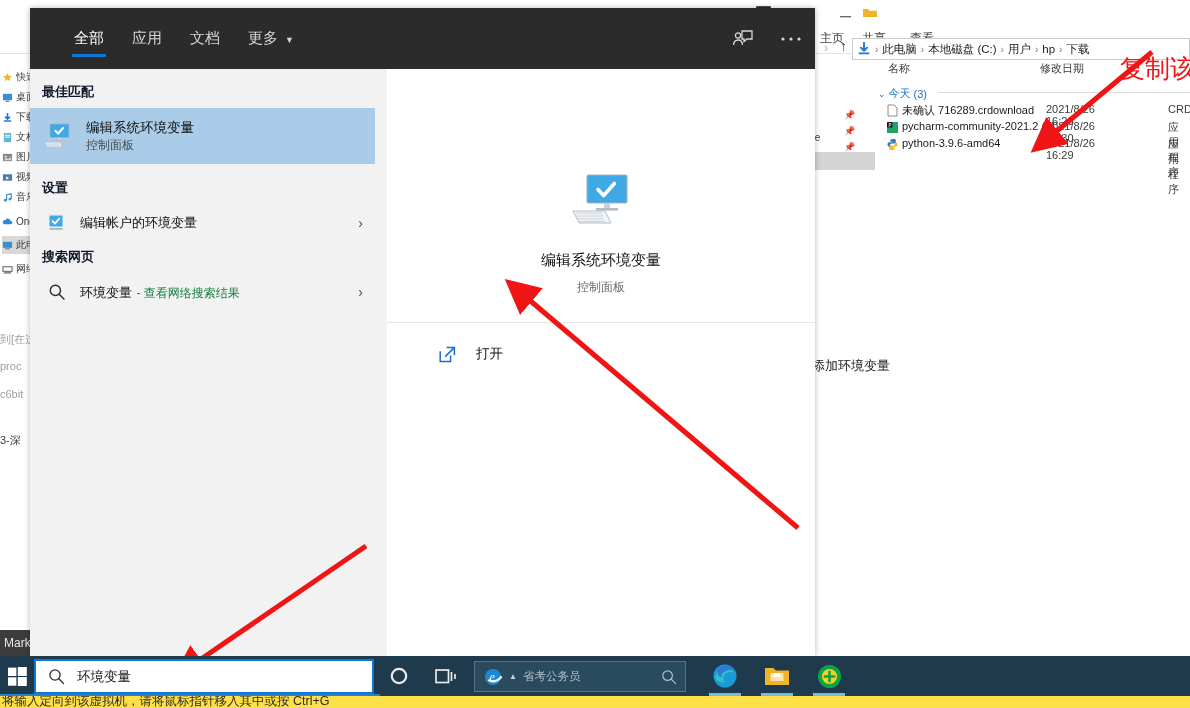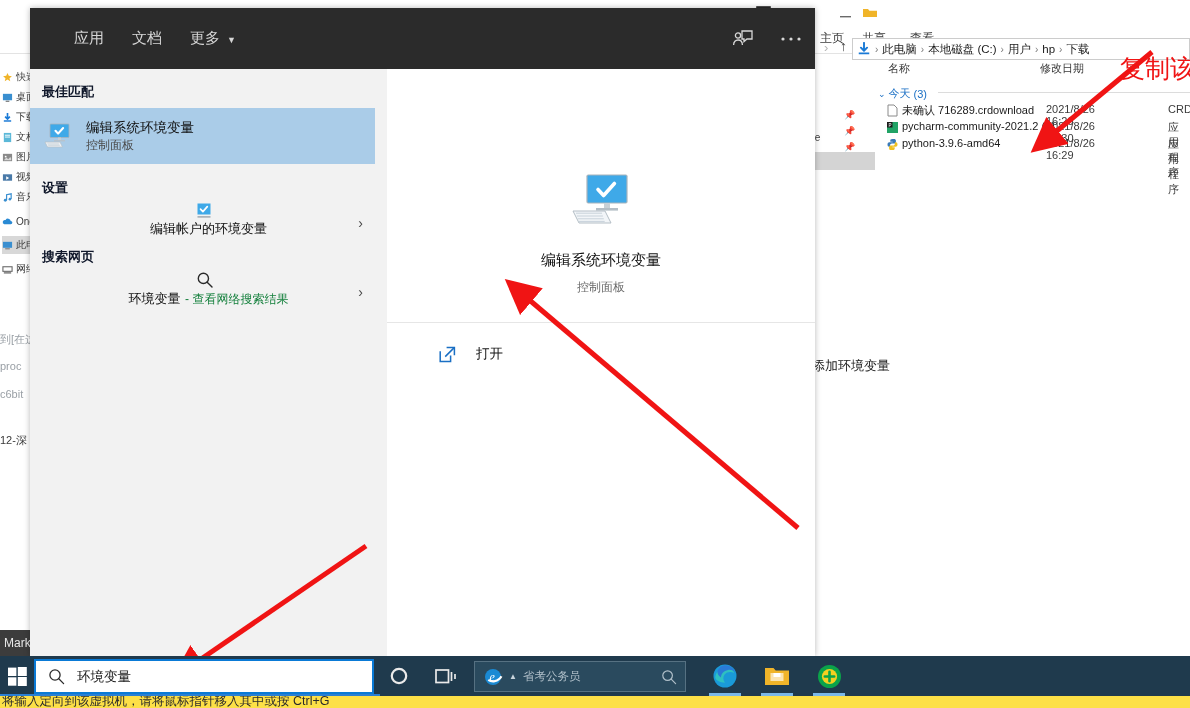--- a/index.html
+++ b/index.html
@@ -113,21 +113,21 @@
     position:absolute; left:0; width:345px; height:56px;
     display:flex; align-items:center; padding-left:12px;
   }
   .result-row.selected { background:#aacce8; }
   .result-ico { width:32px; height:32px; flex:none; margin-right:12px; }
   .result-txt { display:flex; flex-direction:column; justify-content:center; }
   .result-title { font-size:13.5px; color:#101010; line-height:18px; }
   .result-sub { font-size:12px; color:#4a4a4a; line-height:17px; }
   .row-chevron { position:absolute; right:12px; top:50%; transform:translateY(-50%); color:#4a4a4a; font-size:14px; }
 
-  .result-row.small { height:42px;flex-direction:column; }
+  .result-row.small { height:42px; }
   .result-row.small .result-ico { width:18px; height:18px; margin-right:14px; margin-left:6px; }
   .result-row.small .result-title { font-size:13px; }
 
   .web-query { font-size:13px; color:#101010; }
   .web-sub { font-size:12px; color:#15803d; }
 
   
   .pv-icon { position:absolute; left:50%; top:104px; transform:translateX(-50%); width:68px; height:60px; }
   .pv-title { position:absolute; left:0; top:182px; width:428px; text-align:center; font-size:15px; color:#101010; }
   .pv-sub { position:absolute; left:0; top:210px; width:428px; text-align:center; font-size:12px; color:#6a6a6a; }
@@ -353,30 +353,33 @@
     </div>
 
     <div class="pin-ico" style="left:844px; top:110px;">📌</div>
     <div class="pin-ico" style="left:844px; top:126px;">📌</div>
     <div class="pin-ico" style="left:844px; top:142px;">📌</div>
   </div>
 
   <div class="bg-code" style="left:0px; top:332px;">到[在这</div>
   <div class="bg-code" style="left:0px; top:360px;">proc</div>
   <div class="bg-code" style="left:0px; top:388px;">c6bit</div>
-  <div class="bg-code" style="left:0px; top:433px; color:#3a3a3a;">12-深</div>
+  <div class="bg-code" style="left:0px; top:433px; color:#3a3a3a;">3-深</div>
 
   <div class="bg-text-right" style="left:812px; top:357px;">添加环境变量</div>
 
   <div class="mark-tab">Markdo</div>
 
   <div class="searchpanel">
 
     <div class="sp-header">
       <div class="sp-tabs">
+        <div class="sp-tab active">
+          <span>全部</span>
+        </div>
         <div class="sp-tab">
           <span>应用</span>
         </div>
         <div class="sp-tab">
           <span>文档</span>
         </div>
         <div class="sp-tab">
           <span>更多</span>
           <span class="caret">▼</span>
         </div>

